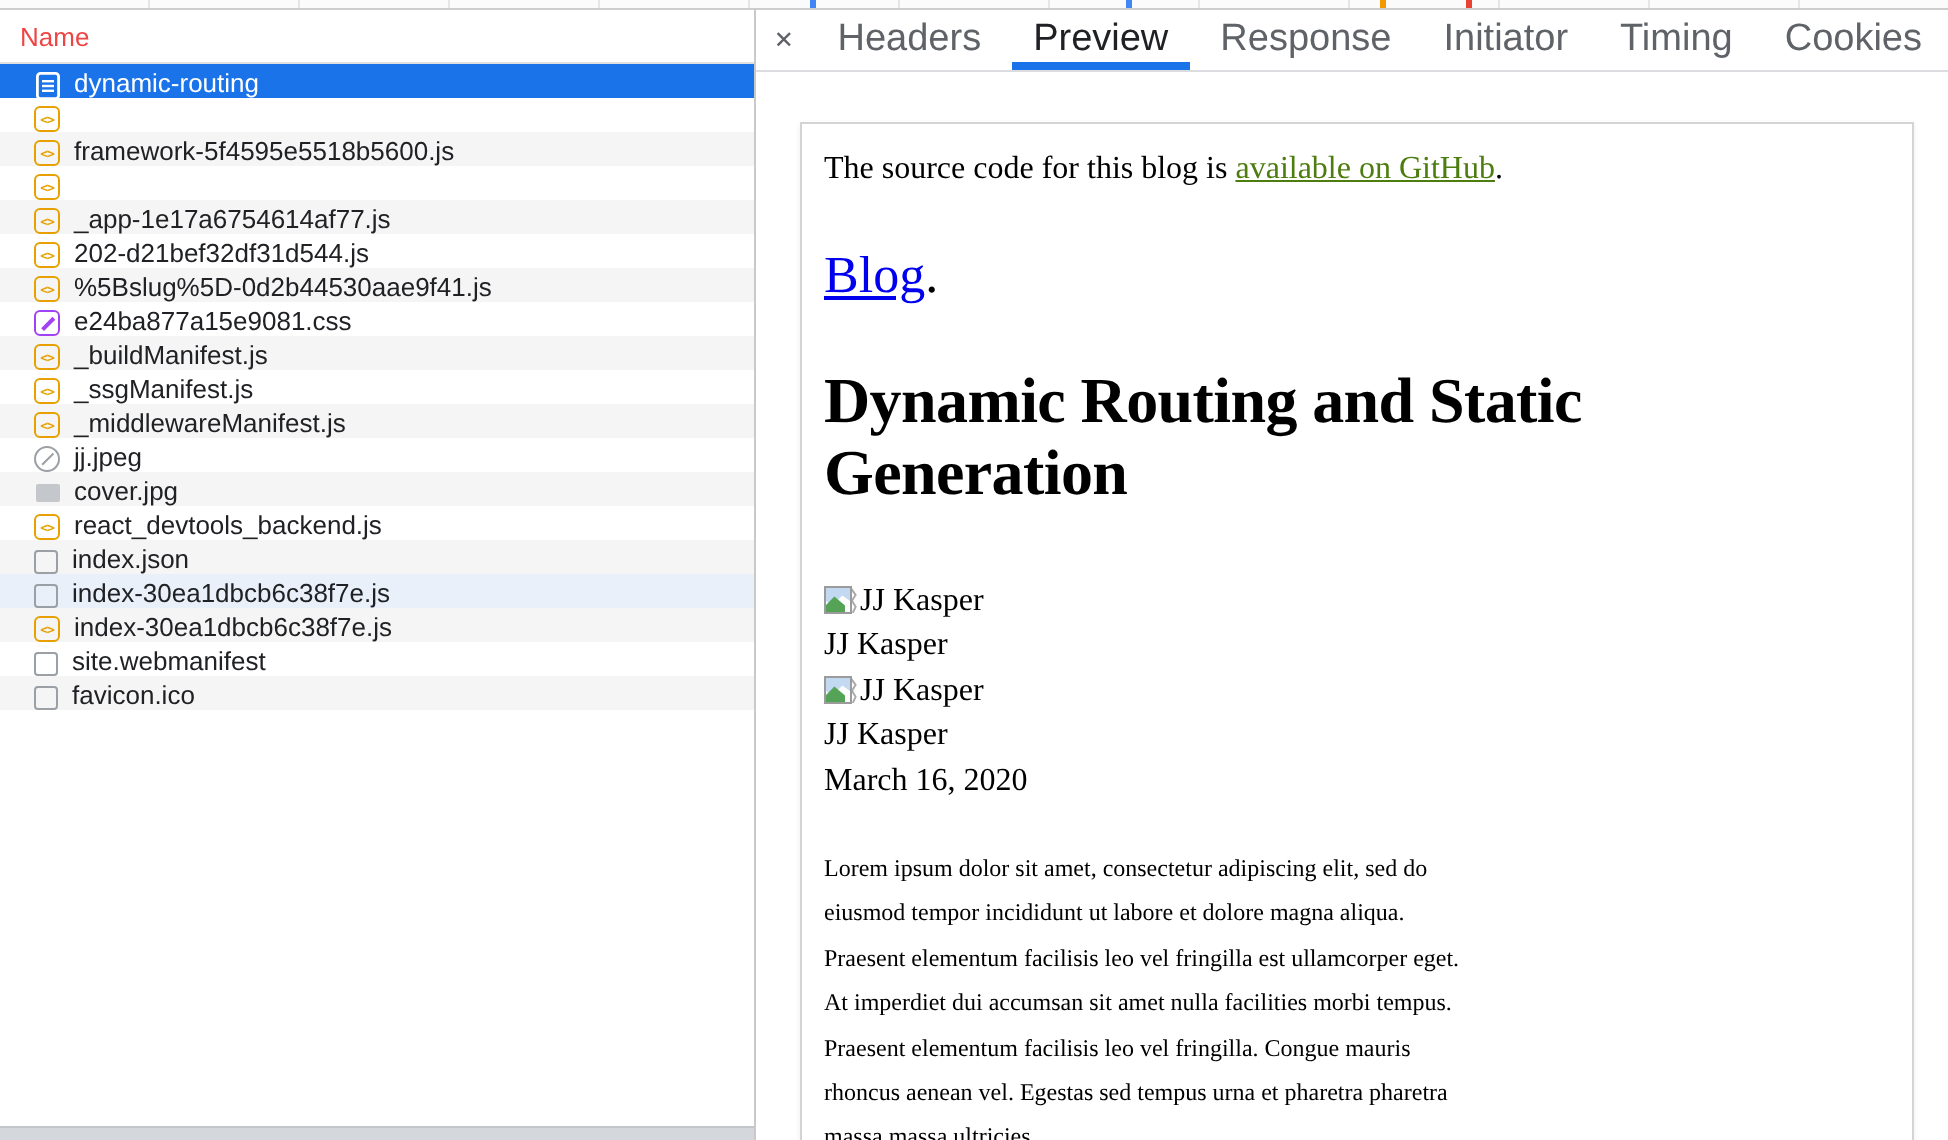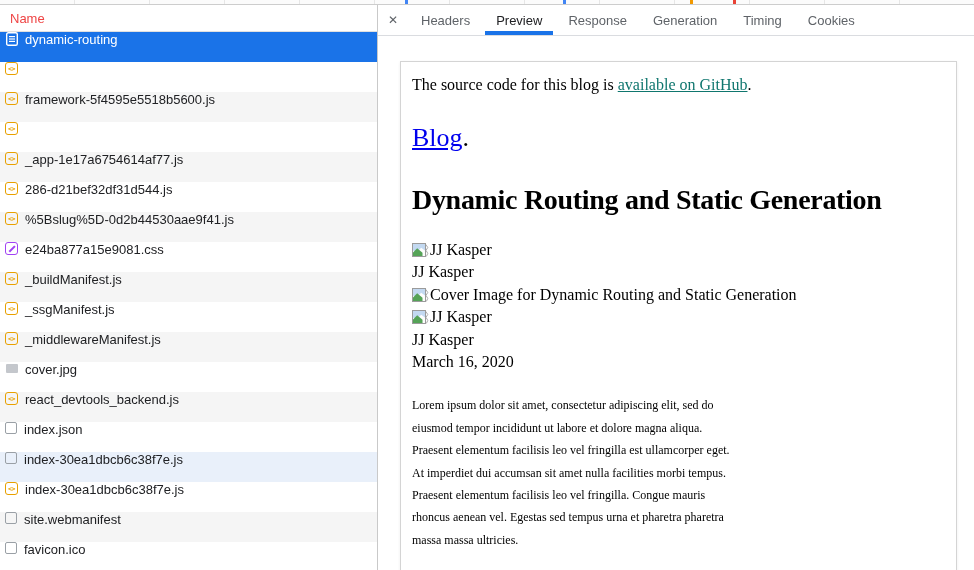--- a/index.html
+++ b/index.html
@@ -26,22 +26,22 @@
     width:378px; flex:none; border-right:1px solid #c9c9c9;
     display:flex; flex-direction:column; background:#fff;
   }
   .left-header {
     height:27px; flex:none; display:flex; align-items:center;
     padding-left:10px; font-size:13px; color:#ef4444;
     border-bottom:1px solid #e0e0e0; background:#fff;
   }
   .request-list { flex:none; }
   .row {
-    height:30px; display:flex; align-items:flex-start;
-    padding-left:5px; font-size:13px; color:#202124; cursor:pointer;
+    height:17px; display:flex; align-items:flex-end;
+    padding-left:17px; font-size:13px; color:#202124; cursor:pointer;
     white-space:nowrap; overflow:hidden;
   }
   .row:nth-child(odd) { background:#f5f5f5; }
   .row:nth-child(even) { background:#fff; }
   .row.highlighted { background:#e9f0fa; }
   .row.selected { background:#1a73e8; color:#fff; }
   .row-label { margin-left:7px; }
 
   .ic { width:13px; height:13px; flex:none; display:flex;
         align-items:center; justify-content:center; position:relative; }
@@ -59,39 +59,39 @@
   .left-spacer { flex:1; background:#fff; }
   .summary-edge { height:7px; flex:none; background:#d4d7db; border-top:1px solid #c2c5c9; }
 
   
   .right-panel { flex:1; display:flex; flex-direction:column; background:#fff; min-width:0; }
   .tabbar { height:31px; flex:none; display:flex; align-items:stretch;
             border-bottom:1px solid #dadce0; background:#fff; }
   .close-btn { width:30px; display:flex; align-items:center; justify-content:center;
                color:#5f6368; font-size:12px; cursor:pointer; }
   .tab { position:relative; display:flex; align-items:center; padding:0 13px;
-         font-size:13px; color:#5f6368; cursor:pointer; }
+         font-size:19px; color:#5f6368; cursor:pointer; }
   .tab.active { color:#202124; }
   .tab.active::after { content:""; position:absolute; left:2px; right:2px; bottom:0;
                        height:4px; background:#1a73e8; }
 
   .preview-area { flex:1; position:relative; background:#fff; overflow:hidden; }
   .preview-card {
     position:absolute; left:22px; top:25px; width:557px; height:620px;
     background:#fff; border:1px solid #d4d4d4; box-shadow:0 1px 3px rgba(0,0,0,0.07);
     padding:12px 10px 16px 11px;
     font-family:"Liberation Serif", serif; color:#000;
   }
   .pv-p1 { margin:0; font-size:16px; line-height:21px; }
-  .link-visited { color:#0f766e; text-decoration:underline; cursor:pointer; }
+  .link-visited { color:#4d7c0f; text-decoration:underline; cursor:pointer; }
   .pv-blog { margin:27px 0 0; font-size:26px; font-weight:normal; line-height:32px; }
   .pv-blog .link-blue { color:#0000ee; text-decoration:underline; cursor:pointer; }
-  .pv-title { margin:28px 0 0; font-size:28px; font-weight:bold; line-height:36px;
+  .pv-title { margin:28px 0 0; font-size:32px; font-weight:bold; line-height:36px;
               letter-spacing:-0.3px; }
-  .pv-meta { margin-top:21px; font-size:16px; line-height:22.4px; }
+  .pv-meta { margin-top:36px; font-size:16px; line-height:22.4px; }
   .meta-line { display:block; }
   .bimg { vertical-align:-2px; margin-right:1px; }
   .pv-body { margin:21px 0 0; font-size:12px; line-height:22.4px; white-space:pre-line; }
 </style>
 </head>
 <body>
 
 <div class="app">
 
   <div class="overview-strip">
@@ -128,21 +128,21 @@
           </div>
           <div class="row">
             <span class="ic ic-js">&lt;&gt;</span>
           </div>
           <div class="row">
             <span class="ic ic-js">&lt;&gt;</span>
             <span class="row-label">_app-1e17a6754614af77.js</span>
           </div>
           <div class="row">
             <span class="ic ic-js">&lt;&gt;</span>
-            <span class="row-label">286-d21bef32df31d544.js</span>
+            <span class="row-label">202-d21bef32df31d544.js</span>
           </div>
           <div class="row">
             <span class="ic ic-js">&lt;&gt;</span>
             <span class="row-label">%5Bslug%5D-0d2b44530aae9f41.js</span>
           </div>
           <div class="row">
             <span class="ic ic-css">
               <span class="diag"></span>
             </span>
             <span class="row-label">e24ba877a15e9081.css</span>
@@ -151,20 +151,26 @@
             <span class="ic ic-js">&lt;&gt;</span>
             <span class="row-label">_buildManifest.js</span>
           </div>
           <div class="row">
             <span class="ic ic-js">&lt;&gt;</span>
             <span class="row-label">_ssgManifest.js</span>
           </div>
           <div class="row">
             <span class="ic ic-js">&lt;&gt;</span>
             <span class="row-label">_middlewareManifest.js</span>
+          </div>
+          <div class="row">
+            <span class="ic ic-imgc">
+              <span class="diag"></span>
+            </span>
+            <span class="row-label">jj.jpeg</span>
           </div>
           <div class="row">
             <span class="ic ic-imgr">
               <span class="fillrect"></span>
             </span>
             <span class="row-label">cover.jpg</span>
           </div>
           <div class="row">
             <span class="ic ic-js">&lt;&gt;</span>
             <span class="row-label">react_devtools_backend.js</span>
@@ -193,21 +199,21 @@
       <div class="left-spacer"></div>
       <div class="summary-edge"></div>
     </div>
 
     <div class="right-panel">
       <div class="tabbar">
         <div class="close-btn">✕</div>
       <div class="tab">Headers</div>
           <div class="tab active">Preview</div>
           <div class="tab">Response</div>
-          <div class="tab">Generation</div>
+          <div class="tab">Initiator</div>
           <div class="tab">Timing</div>
           <div class="tab">Cookies</div>
         </div>
 
       <div class="preview-area">
         <div class="preview-card">
 
           <p class="pv-p1"><span>The source code for this blog is </span><span class="link-visited">available on GitHub</span><span>.</span></p>
 
           <h2 class="pv-blog"><span class="link-blue">Blog</span><span>.</span></h2>
@@ -220,26 +226,20 @@
                   <rect x="0.5" y="0.5" width="13" height="13" fill="#fdfdfd" stroke="#9b9b9b"></rect>
                   <path d="M1 1 h12 v6.5 l-3.8 -2.8 -5 5 -3.2 -2.2 Z" fill="#c3d9f1"></path>
                   <path d="M1 9.5 l4.2 -4.2 5.3 4.5 v3.2 H1 Z" fill="#55a357"></path>
                 </svg><span>JJ Kasper</span></span>
               <span class="meta-line"><span>JJ Kasper</span></span>
               <span class="meta-line"><svg class="bimg" width="17" height="14" viewBox="0 0 17 14">
                   <path d="M13.2 0.8 l2.6 3.6 -1.8 3 1.8 3 -1.4 3" fill="#fff" stroke="#ababab" stroke-width="1"></path>
                   <rect x="0.5" y="0.5" width="13" height="13" fill="#fdfdfd" stroke="#9b9b9b"></rect>
                   <path d="M1 1 h12 v6.5 l-3.8 -2.8 -5 5 -3.2 -2.2 Z" fill="#c3d9f1"></path>
                   <path d="M1 9.5 l4.2 -4.2 5.3 4.5 v3.2 H1 Z" fill="#55a357"></path>
-                </svg><span>Cover Image for Dynamic Routing and Static Generation</span></span>
-              <span class="meta-line"><svg class="bimg" width="17" height="14" viewBox="0 0 17 14">
-                  <path d="M13.2 0.8 l2.6 3.6 -1.8 3 1.8 3 -1.4 3" fill="#fff" stroke="#ababab" stroke-width="1"></path>
-                  <rect x="0.5" y="0.5" width="13" height="13" fill="#fdfdfd" stroke="#9b9b9b"></rect>
-                  <path d="M1 1 h12 v6.5 l-3.8 -2.8 -5 5 -3.2 -2.2 Z" fill="#c3d9f1"></path>
-                  <path d="M1 9.5 l4.2 -4.2 5.3 4.5 v3.2 H1 Z" fill="#55a357"></path>
                 </svg><span>JJ Kasper</span></span>
               <span class="meta-line"><span>JJ Kasper</span></span>
               <span class="meta-line"><span>March 16, 2020</span></span>
             </div>
 
           <p class="pv-body">Lorem ipsum dolor sit amet, consectetur adipiscing elit, sed do
 eiusmod tempor incididunt ut labore et dolore magna aliqua.
 Praesent elementum facilisis leo vel fringilla est ullamcorper eget.
 At imperdiet dui accumsan sit amet nulla facilities morbi tempus.
 Praesent elementum facilisis leo vel fringilla. Congue mauris

